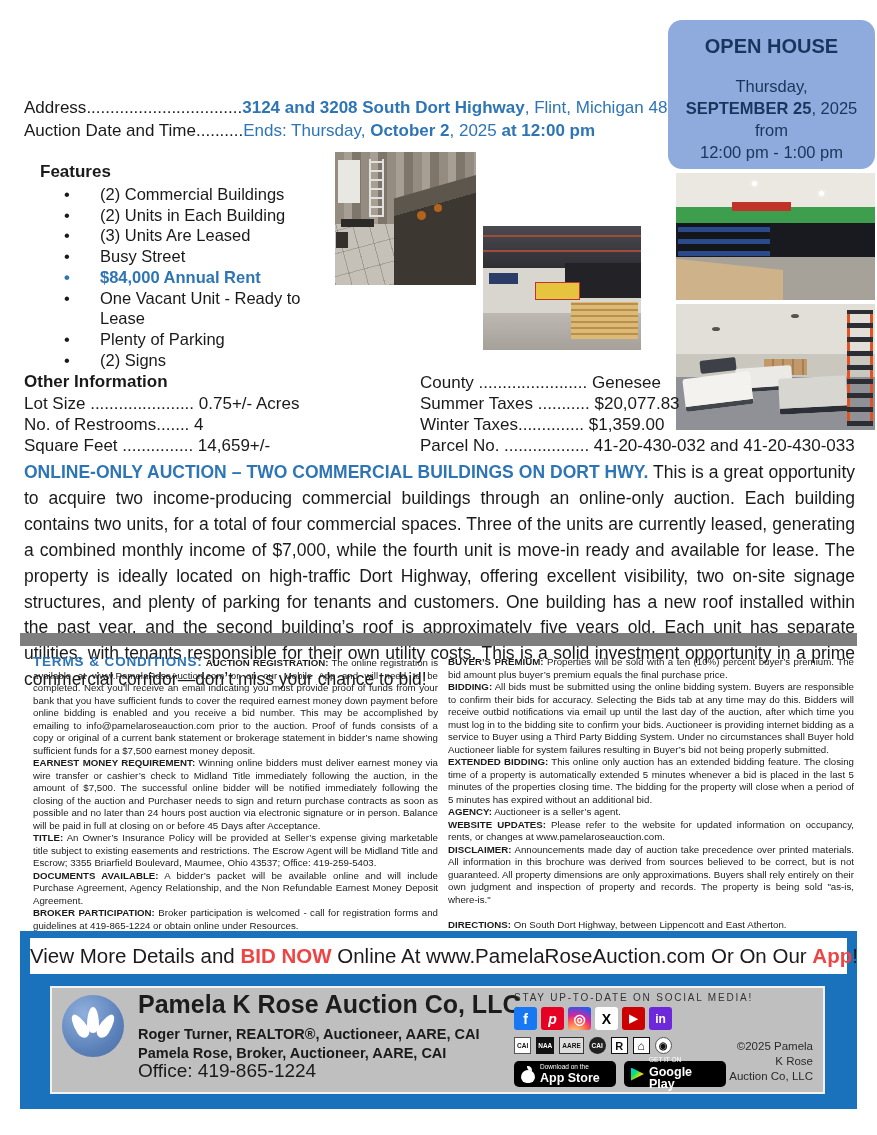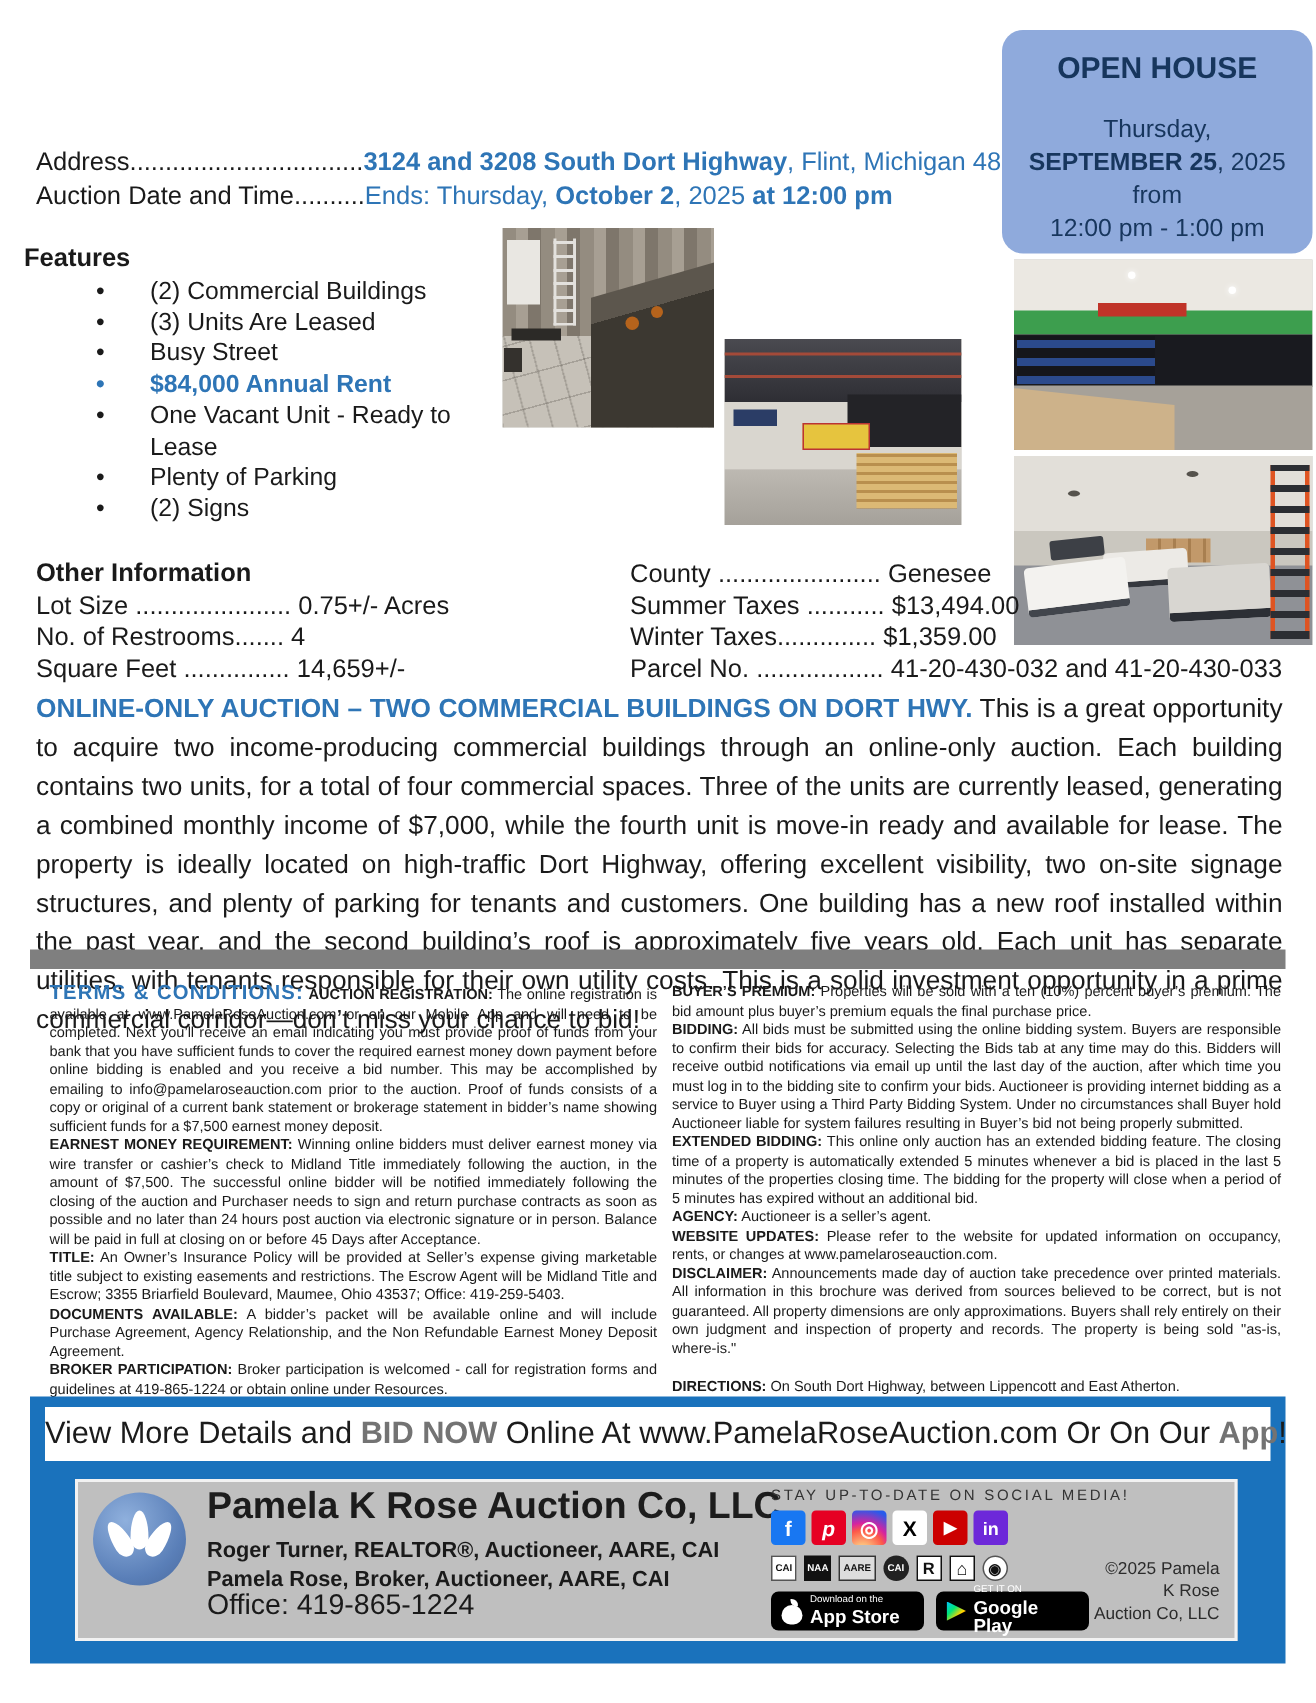--- a/index.html
+++ b/index.html
@@ -14,21 +14,21 @@
   .line-auction{top:121px;}
   .blue{color:#2E75B6;} .b{font-weight:bold;}
 
   
   .open-house{position:absolute;left:668px;top:20px;width:207px;height:149px;background:#8FAADC;
               color:#17365D;text-align:center;box-sizing:border-box;padding-top:15px;border-radius:14px;}
   .oh-title{font-size:20px;font-weight:bold;margin-bottom:17px;}
   .oh-line{font-size:16.5px;line-height:22px;}
 
   
-  .features-heading{position:absolute;left:16px;top:162px;font-size:17px;font-weight:bold;}
+  .features-heading{position:absolute;left:40px;top:162px;font-size:17px;font-weight:bold;}
   .features{position:absolute;left:24px;top:184px;margin:0;padding:0;list-style:none;width:320px;}
   .features li{position:relative;padding-left:76px;font-size:16.5px;line-height:20.7px;}
   .features li::before{content:"•";position:absolute;left:40px;}
   .features li.hl{color:#2E75B6;font-weight:bold;}
 
   
   .photo{position:absolute;overflow:hidden;background:#c8c5bf;}
   .photo div{position:absolute;}
   .photo1{left:335px;top:152px;width:141px;height:133px;}
   .p1-wall{left:0;top:0;right:0;height:55%;background:repeating-linear-gradient(90deg,#948c80 0 9px,#a79f93 9px 17px,#7e766b 17px 26px);}
@@ -99,21 +99,21 @@
   .tc-left{left:33px;width:405px;}
   .tc-right{left:448px;width:406px;}
   .tc-col p{margin:0;}
   .tc-head{color:#2E75B6;font-weight:bold;font-size:13.5px;letter-spacing:0.8px;}
   .tc-dir{margin-top:13px !important;}
 
   
   .footer-band{position:absolute;left:20px;top:931px;width:837px;height:178px;background:#1A72BC;}
   .banner{position:absolute;left:10px;top:7px;width:817px;height:36px;background:#fff;text-align:center;
           line-height:36px;font-size:20.5px;white-space:nowrap;color:#1b1b1b;}
-  .blue2{color:#737373;font-weight:bold;}
+  .blue2{color:#ef4444;font-weight:bold;}
   .footer-box{position:absolute;left:30px;top:55px;width:771px;height:104px;background:#BFBFBF;border:2px solid #F2F2F2;}
   .logo{position:absolute;left:10px;top:7px;width:62px;height:62px;border-radius:50%;
         background:radial-gradient(circle at 35% 30%,#8fb0dd,#5a7fb8 65%,#4a6a9e);}
   .petal{position:absolute;background:#fff;width:12px;height:26px;border-radius:50% 50% 50% 50%/70% 70% 30% 30%;}
   .p-c{left:25px;top:12px;} .p-l{left:12px;top:18px;transform:rotate(-32deg);} .p-r{left:38px;top:18px;transform:rotate(32deg);}
   .brand-block{position:absolute;left:86px;top:2px;}
   .brand{font-size:25px;font-weight:bold;color:#1c1c1c;}
   .tagline{font-size:15px;color:#4a4a4a;letter-spacing:0.6px;margin-top:1px;}
   .agent{font-size:14.5px;font-weight:bold;line-height:18.5px;}
   .agent.first{margin-top:6px;}
@@ -153,20 +153,21 @@
     <div class="oh-title">OPEN HOUSE</div>
     <div class="oh-line">Thursday,</div>
     <div class="oh-line"><b>SEPTEMBER 25</b><span>, 2025</span></div>
     <div class="oh-line">from</div>
     <div class="oh-line">12:00 pm - 1:00 pm</div>
   </div>
 
   <div class="features-heading">Features</div>
   <ul class="features">
     <li>(2) Commercial Buildings</li>
+    <li>(2) Units in Each Building</li>
     <li>(3) Units Are Leased</li>
     <li>Busy Street</li>
     <li class="hl">$84,000 Annual Rent</li>
     <li>One Vacant Unit - Ready to Lease</li>
     <li>Plenty of Parking</li>
     <li>(2) Signs</li>
   </ul>
 
   <div class="photo photo1">
     <div class="p1-wall"></div>
@@ -216,21 +217,21 @@
     <div class="p4-m1"></div>
     <div class="p4-m3"></div>
     <div class="p4-ladder"></div>
   </div>
 
   <div class="oi-heading">Other Information</div>
   <div class="oi-row" style="left:24px;top:394px"><span>Lot Size </span><span class="dots">......................</span><span> 0.75+/- Acres</span></div>
   <div class="oi-row" style="left:24px;top:415px"><span>No. of Restrooms</span><span class="dots">.......</span><span> 4</span></div>
   <div class="oi-row" style="left:24px;top:436px"><span>Square Feet </span><span class="dots">...............</span><span> 14,659+/-</span></div>
   <div class="oi-row" style="left:420px;top:373px"><span>County </span><span class="dots">.......................</span><span> Genesee</span></div>
-  <div class="oi-row" style="left:420px;top:394px"><span>Summer Taxes </span><span class="dots">...........</span><span> $13,494.00</span></div>
+  <div class="oi-row" style="left:420px;top:394px"><span>Summer Taxes </span><span class="dots">...........</span><span> $20,077.83</span></div>
   <div class="oi-row" style="left:420px;top:415px"><span>Winter Taxes</span><span class="dots">..............</span><span> $1,359.00</span></div>
   <div class="oi-row" style="left:420px;top:436px"><span>Parcel No. </span><span class="dots">..................</span><span> 41-20-430-032 and 41-20-430-033</span></div>
 
   <p class="desc"><span class="lead">ONLINE-ONLY AUCTION – TWO COMMERCIAL BUILDINGS ON DORT HWY.</span><span> This is a great opportunity to acquire two income-producing commercial buildings through an online-only auction. Each building contains two units, for a total of four commercial spaces. Three of the units are currently leased, generating a combined monthly income of $7,000, while the fourth unit is move-in ready and available for lease. The property is ideally located on high-traffic Dort Highway, offering excellent visibility, two on-site signage structures, and plenty of parking for tenants and customers. One building has a new roof installed within the past year, and the second building’s roof is approximately five years old. Each unit has separate utilities, with tenants responsible for their own utility costs. This is a solid investment opportunity in a prime commercial corridor—don’t miss your chance to bid!</span></p>
 
   <div class="divider"></div>
 
   <div class="tc-col tc-left">
     <p><span class="tc-head">TERMS &amp; CONDITIONS:</span> <b>AUCTION REGISTRATION:</b> <span>The online registration is available at www.PamelaRoseAuction.com or on our Mobile App and will need to be completed. Next you’ll receive an email indicating you must provide proof of funds from your bank that you have sufficient funds to cover the required earnest money down payment before online bidding is enabled and you receive a bid number. This may be accomplished by emailing to info@pamelaroseauction.com prior to the auction. Proof of funds consists of a copy or original of a current bank statement or brokerage statement in bidder’s name showing sufficient funds for a $7,500 earnest money deposit.</span></p>
     <p><b>EARNEST MONEY REQUIREMENT:</b> <span>Winning online bidders must deliver earnest money via wire transfer or cashier’s check to Midland Title immediately following the auction, in the amount of $7,500. The successful online bidder will be notified immediately following the closing of the auction and Purchaser needs to sign and return purchase contracts as soon as possible and no later than 24 hours post auction via electronic signature or in person. Balance will be paid in full at closing on or before 45 Days after Acceptance.</span></p>

